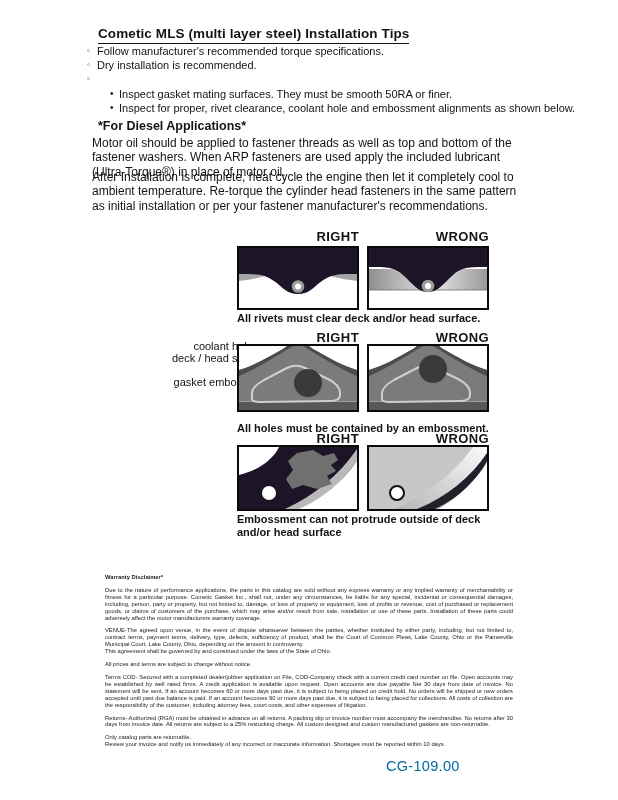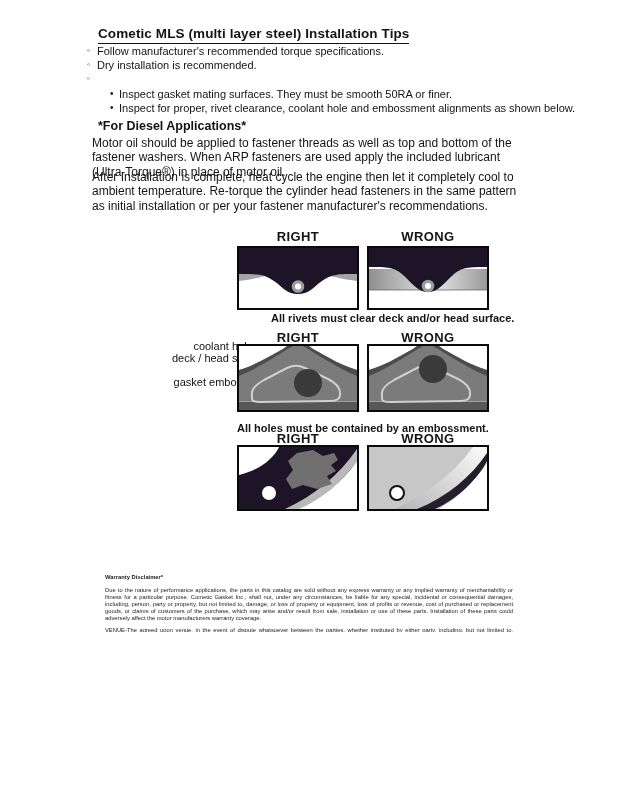--- a/index.html
+++ b/index.html
@@ -1,35 +1,35 @@
 <!DOCTYPE html>
 <html><head>
 <meta charset="utf-8">
 <style>
   * { margin:0; padding:0; box-sizing:border-box; }
   html,body { background:#ffffff; }
   .page {
-    position:relative; width:618px; height:632px; background:#fff;
+    position:relative; width:618px; height:800px; background:#fff;
     font-family:"Liberation Sans", sans-serif; color:#141414; overflow:hidden;
   }
   .title {
     position:absolute; left:98px; top:26px; font-size:13.5px; font-weight:bold;
     border-bottom:1.5px solid #141414; padding-bottom:2px; letter-spacing:0.1px;
   }
   .bullets { position:absolute; left:87px; top:44px; font-size:11px; line-height:14.2px; }
   .b-row { display:flex; }
   .b-row .marker { width:10px; font-size:8px; line-height:14.2px; }
   .b-row.sub { padding-left:23px; }
   .b-row.sub .marker { width:9px; font-size:10px; }
   .diesel-heading { position:absolute; left:98px; top:119px; font-size:12.5px; font-weight:bold; }
   .body-para { position:absolute; left:92px; width:428px; font-size:12px; line-height:14.3px; }
   .p1 { top:136px; }
   .p2 { top:170px; }
   .p3 { top:214px; }
-  .diag-label { position:absolute; width:122px; text-align:center; font-size:13px; font-weight:bold; letter-spacing:0.4px; }
+  .diag-label { position:absolute; width:122px; text-align:right; font-size:13px; font-weight:bold; letter-spacing:0.4px; }
   .diag-box { position:absolute; width:122px; border:2px solid #0a0a0a; background:#fff; }
   .diag-box svg { display:block; }
   .caption { position:absolute; left:237px; font-size:11px; font-weight:bold; line-height:13px; }
   .side-label { position:absolute; font-size:11px; line-height:12px; text-align:right; }
   .sl1 { right:350px; top:340px; width:160px; }
   .sl2 { right:346px; top:376px; width:160px; }
   .leader { position:absolute; left:266px; top:350px; }
   .legal { position:absolute; left:105px; top:574px; width:408px; font-size:5.8px; line-height:6.9px; color:#222; }
   .legal .lg-head { font-weight:bold; margin-bottom:6px; }
   .legal p { margin-bottom:6px; white-space:pre-line; text-align:justify; }
@@ -93,21 +93,21 @@
       </defs>
       <rect x="0" y="0" width="118" height="60" fill="#ffffff"></rect>
       <rect x="0" y="21" width="118" height="21" fill="url(#gBand)"></rect>
       <line x1="0" y1="42" x2="118" y2="42" stroke="#6a6a6a" stroke-width="0.8"></line>
       <path d="M0,0 H118 V19 C99,19 93,19 84,27 C73,37 69,44 59,44 C49,44 45,37 34,27 C25,19 19,19 0,19 Z" fill="#1d1428"></path>
       <circle cx="59" cy="38" r="6.3" fill="#9c9c9c"></circle>
       <circle cx="59" cy="38" r="3" fill="#ffffff"></circle>
     </svg>
   </div>
 
-  <div class="caption" style="top:312px;margin-left:34px;">All rivets must clear deck and/or head surface.</div>
+  <div class="caption" style="top:312px;">All rivets must clear deck and/or head surface.</div>
 
   <div class="diag-label" style="left:237px; top:330px;">RIGHT</div>
   <div class="diag-label" style="left:367px; top:330px;">WRONG</div>
 
   <div class="side-label sl1">
     <div>coolant hole on</div>
     <div>deck / head surface</div>
   </div>
   <div class="side-label sl2">gasket embossment</div>
 
@@ -167,20 +167,24 @@
         </linearGradient>
       </defs>
       <rect x="0" y="0" width="118" height="62" fill="#c7c7c7"></rect>
       <path d="M118,0 L104,0 C84,28 56,48 26,62 L52,62 C80,48 104,26 118,8 Z" fill="url(#gLight)"></path>
       <path d="M118,6 C102,30 78,50 48,62 L66,62 C92,50 110,30 118,14 Z" fill="#23202b"></path>
       <path d="M118,16 C106,34 90,50 70,62 L118,62 Z" fill="#ffffff"></path>
       <circle cx="28" cy="46" r="7" fill="#ffffff" stroke="#111" stroke-width="2"></circle>
     </svg>
   </div>
 
+  <div class="caption" style="top:513px;">
+    <div>Embossment can not protrude outside of deck</div>
+    <div>and/or head surface</div>
+  </div>
 
   <div class="legal">
     <div class="lg-head">Warranty Disclaimer*</div>
     <p>Due to the nature of performance applications, the parts in this catalog are sold without any express warranty or any implied warranty of merchantability or fitness for a particular purpose.  Cometic Gasket Inc., shall not, under any circumstances, be liable for any special, incidental or consequential damages, including, person, party or property, but not limited to, damage, or loss of property or equipment, loss of profits or revenue, cost of purchased or replacement goods, or claims of customers of the purchase, which may arise and/or result from sale, installation or use of these parts.  Installation of these parts could adversely affect the motor manufacturers warranty coverage.</p>
     <p>VENUE-The agreed upon venue, in the event of dispute whatsoever between the parties, whether instituted by either party, including, but not limited to, contract terms, payment terms, delivery, type, defects, sufficiency of product, shall be the Court of Common Pleas, Lake County, Ohio or the Painesville Municipal Court, Lake County, Ohio, depending on the amount in controversy.
 This agreement shall be governed by and construed under the laws of the State of Ohio.</p>
     <p>All prices and terms are subject to change without notice.</p>
     <p>Terms COD- Secured with a completed dealer/jobber application on File, COD-Company check with a current credit card number on file.  Open accounts may be established by well rated firms.  A credit application is available upon request.  Open accounts are due payable Net 30 days from date of invoice.  No statement will be sent.  If an account becomes 60 or more days past due, it is subject to being placed on credit hold.  No orders will be shipped or new orders accepted until past due balance is paid.  If an account becomes 90 or more days past due, it is subject to being placed for collections.  All costs of collection are the responsibility of the customer, including attorney fees, court costs, and other expenses of litigation.</p>
     <p>Returns- Authorized (RGA) must be obtained in advance on all returns.  A packing slip or invoice number must accompany the merchandise.  No returns after 30 days from invoice date.  All returns are subject to a 25% restocking charge.  All custom designed and custom manufactured gaskets are non-returnable.</p>
     <p>Only catalog parts are returnable.

